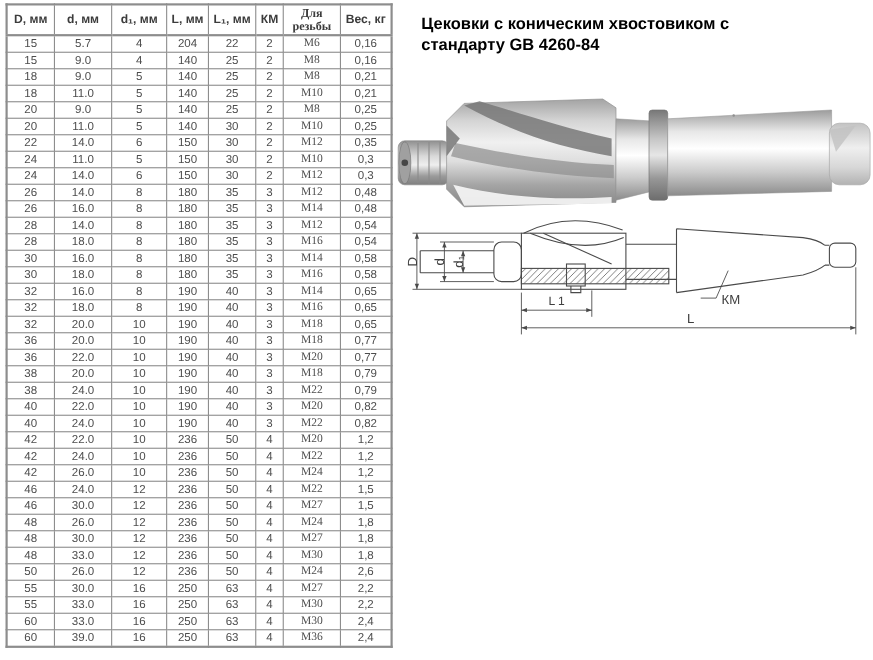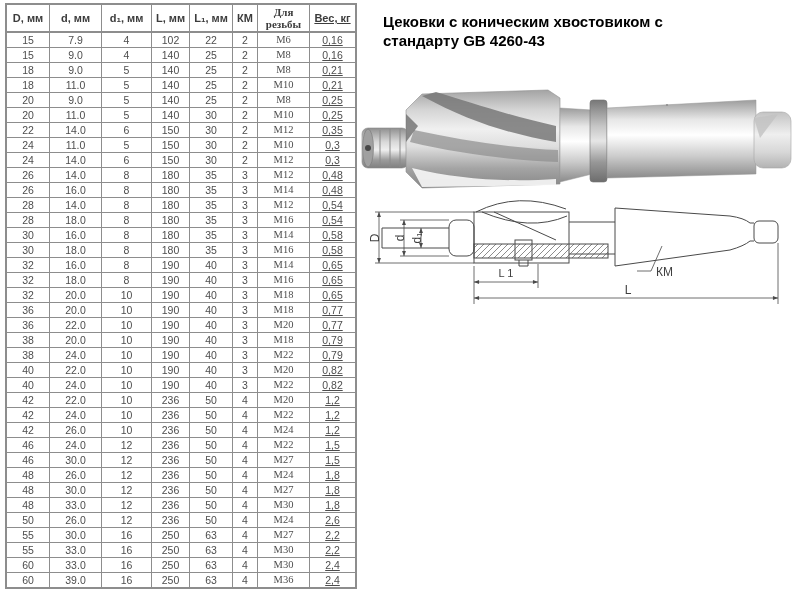--- a/index.html
+++ b/index.html
@@ -24,21 +24,21 @@
     font-size:10.5px; color:#4d4d4d; text-align:center; vertical-align:middle;
     padding:0 1px; height:14px; line-height:1;
   }
   .spec-table td:nth-child(1), .spec-table th:nth-child(1){ width:40px; }
   .spec-table td:nth-child(2), .spec-table th:nth-child(2){ width:49px; }
   .spec-table td:nth-child(3), .spec-table th:nth-child(3){ width:47px;margin-top:32px; }
   .spec-table td:nth-child(4), .spec-table th:nth-child(4){ width:35px; }
   .spec-table td:nth-child(5), .spec-table th:nth-child(5){ width:40px; }
   .spec-table td:nth-child(6), .spec-table th:nth-child(6){ width:22px; }
   .spec-table td:nth-child(7), .spec-table th:nth-child(7){ width:49px;font-family:Liberation Serif, serif; }
-  .spec-table td:nth-child(8), .spec-table th:nth-child(8){ width:43px;text-decoration:underline; }
+  .spec-table td:nth-child(8), .spec-table th:nth-child(8){ width:43px; }
   
   .product-title {
     position:absolute; left:383px; top:12px; width:404px;
     font-size:15px; font-weight:bold; color:#000000; line-height:1.27;
   }
   
   .tool-photo-svg   { position:absolute; left:360px; top:84px;  }
   .tool-diagram-svg { position:absolute; left:370px; top:196px; }
   .diag-label { font-family:"Liberation Sans",sans-serif; font-size:12px; fill:#3f3f3f; }
   .diag-label-sm { font-family:"Liberation Sans",sans-serif; font-size:11px; fill:#3f3f3f; }
@@ -55,23 +55,23 @@
         <th>L, мм</th>
         <th>L₁, мм</th>
         <th>КМ</th>
         <th>Для резьбы</th>
         <th>Вес, кг</th>
       </tr>
   </thead>
   <tbody>
       <tr>
         <td>15</td>
-        <td>7.9</td>
-        <td>4</td>
-        <td>102</td>
+        <td>5.7</td>
+        <td>4</td>
+        <td>204</td>
         <td>22</td>
         <td>2</td>
         <td>М6</td>
         <td>0,16</td>
       </tr>
       <tr>
         <td>15</td>
         <td>9.0</td>
         <td>4</td>
         <td>140</td>
@@ -428,21 +428,21 @@
         <td>63</td>
         <td>4</td>
         <td>М36</td>
         <td>2,4</td>
       </tr>
     </tbody>
 </table>
 
 <div class="product-title">
   <div>Цековки с коническим хвостовиком с</div>
-  <div>стандарту GB 4260-43</div>
+  <div>стандарту GB 4260-84</div>
 </div>
 
 <svg class="tool-photo-svg" width="434" height="114" viewBox="0 0 434 114" xmlns="http://www.w3.org/2000/svg">
   <defs>
     <linearGradient id="gPilot" x1="0" y1="0" x2="0" y2="1">
       <stop offset="0" stop-color="#8f8f8f"></stop>
         <stop offset="0.35" stop-color="#d9d9d9"></stop>
       <stop offset="0.55" stop-color="#efefef"></stop>
         <stop offset="0.8" stop-color="#9b9b9b"></stop>
       <stop offset="1" stop-color="#7f7f7f"></stop>

